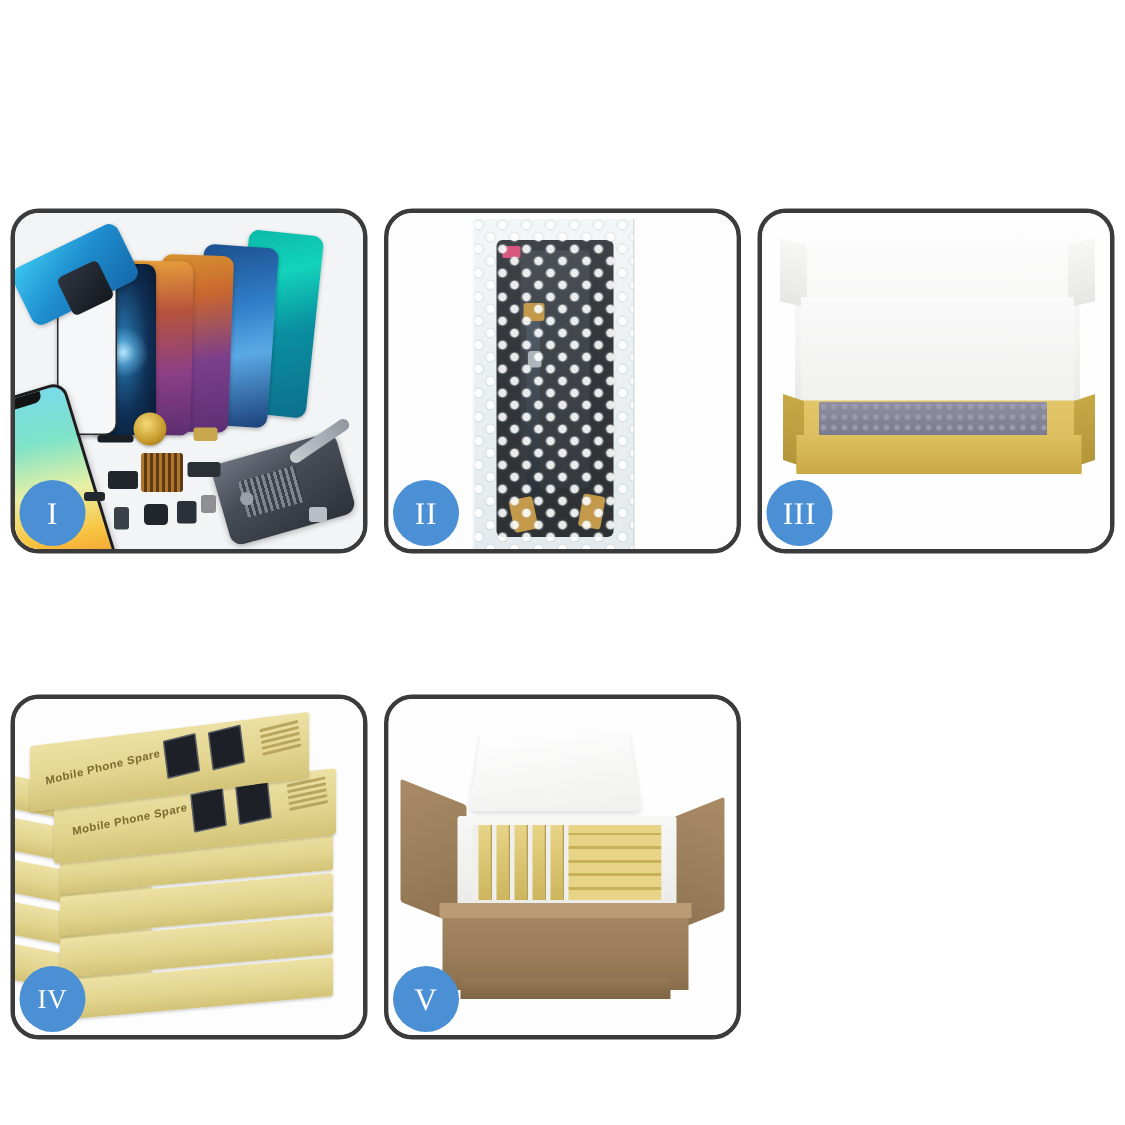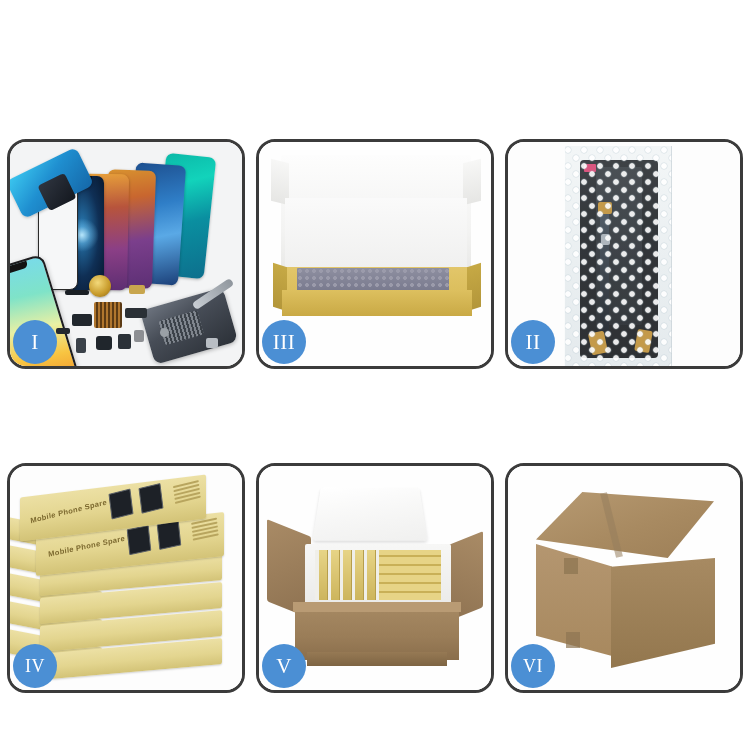--- a/index.html
+++ b/index.html
@@ -394,45 +394,45 @@
         <div class="chip c8"></div>
         <div class="chip c9"></div>
         <div class="chip c10"></div>
         <div class="chip c11"></div>
         <div class="tool"></div>
       </div>
       <div class="badge">I</div>
     </div>
 
     <div class="panel">
-      <div class="photo p3">
-        <div class="boxlid"></div>
-        <div class="foam"></div>
-        <div class="boxtray"></div>
-        <div class="greypad"></div>
-        <div class="trayfront"></div>
-      </div>
-      <div class="badge">III</div>
-    </div>
-
-    <div class="panel">
       <div class="photo p2">
         <div class="bubblebag">
           <div class="lcd"></div>
           <div class="flex"></div>
           <div class="conn k1"></div>
           <div class="conn k4"></div>
           <div class="conn k2"></div>
           <div class="conn k3"></div>
           <div class="pinklbl"></div>
           <div class="bubbles"></div>
           <div class="bagseam"></div>
         </div>
       </div>
       <div class="badge">II</div>
+    </div>
+
+    <div class="panel">
+      <div class="photo p3">
+        <div class="boxlid"></div>
+        <div class="foam"></div>
+        <div class="boxtray"></div>
+        <div class="greypad"></div>
+        <div class="trayfront"></div>
+      </div>
+      <div class="badge">III</div>
     </div>
 
     <div class="panel">
       <div class="photo p4">
         <div class="stack">
 
           <div class="sbox" style="left:-4px; top:60px; width:96px; height:22px; transform:skewY(11deg);"></div>
           <div class="sbox" style="left:-4px; top:88px; width:96px; height:22px; transform:skewY(11deg);"></div>
           <div class="sbox" style="left:-4px; top:116px; width:96px; height:22px; transform:skewY(11deg);"></div>
           <div class="sbox" style="left:-4px; top:144px; width:96px; height:22px; transform:skewY(11deg);"></div>
@@ -487,26 +487,15 @@
           <div class="ybar" style="left:40px;"></div>
           <div class="ybar" style="left:52px;"></div>
           <div class="ybar2"></div>
         </div>
         <div class="cartonBody"></div>
         <div class="cartonFoot"></div>
       </div>
       <div class="badge">V</div>
     </div>
 
-    <div class="panel">
-      <div class="photo p6">
-        <div class="c6top"></div>
-        <div class="tape"></div>
-        <div class="c6left"></div>
-        <div class="c6right"></div>
-        <div class="tape2"></div>
-        <div class="tape3"></div>
-      </div>
-      <div class="badge w">VI</div>
-    </div>
 
   </div>
 </div>
 
 </body></html>

